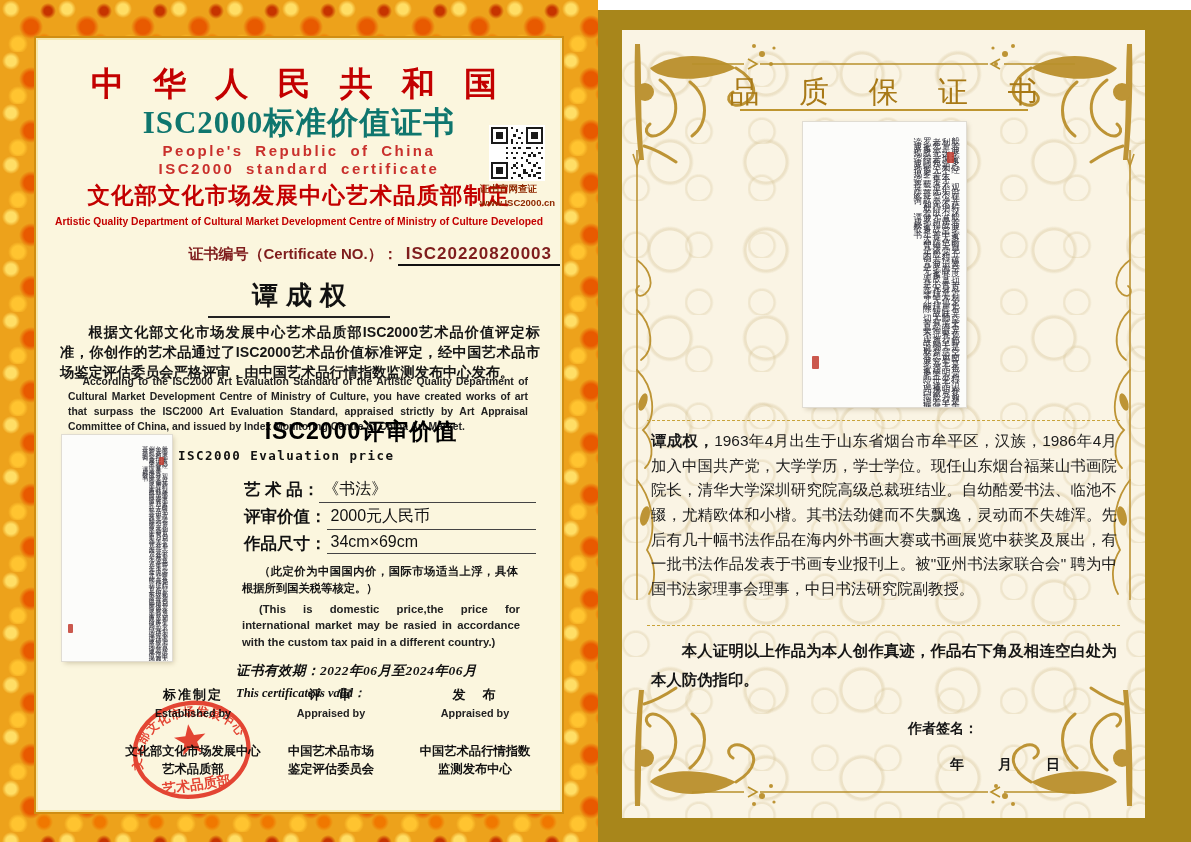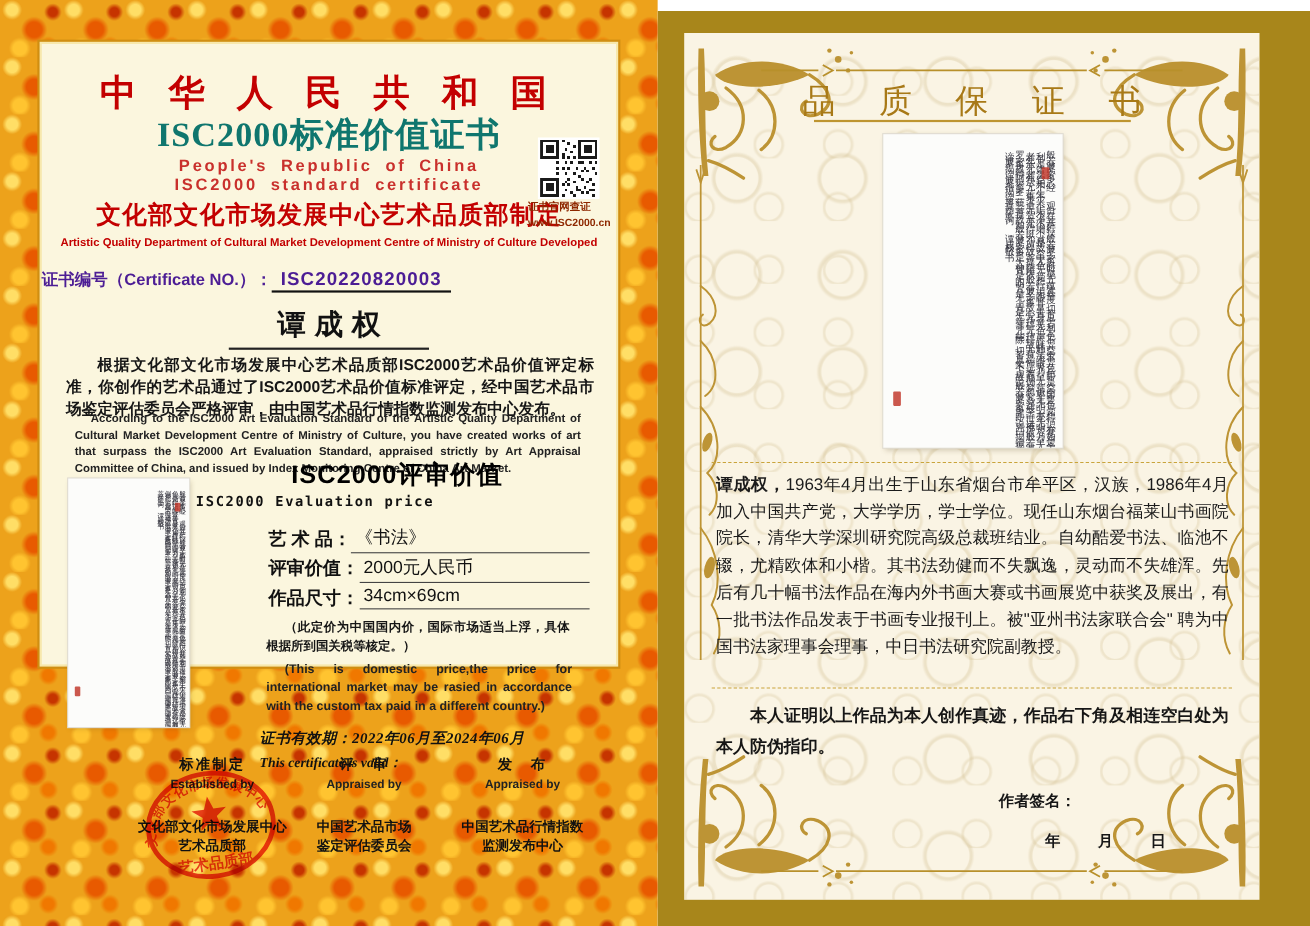--- a/index.html
+++ b/index.html
@@ -13,35 +13,35 @@
     background-color:#EDA21B;
     background-image:
       radial-gradient(circle at 11px 9px,  #FFDE66 0 5px, rgba(255,222,102,0) 9px),
       radial-gradient(circle at 31px 27px, #E85A00 0 7px, rgba(232,90,0,0) 12px),
       radial-gradient(circle at 48px 11px, #C63400 0 4px, rgba(198,52,0,0) 8px),
       radial-gradient(circle at 18px 44px, #FFC430 0 6px, rgba(255,196,48,0) 10px),
       radial-gradient(circle at 44px 42px, #F07800 0 5px, rgba(240,120,0,0) 9px);
     background-size:56px 52px;
   }
   .cert-inner{
-    position:absolute;left:38px;top:40px;width:522px;height:564px;
+    position:absolute;left:38px;top:40px;width:522px;height:770px;
     background:#FBF6DE;
     box-shadow:0 0 0 2px #F7E8AC, 0 0 0 4px #D08E12;
   }
   .cert-inner > div{position:absolute;}
   .t-cn1{top:22px;width:100%;text-align:center;font-size:33px;font-weight:bold;color:#C30000;letter-spacing:10px;}
   .t-cn2{top:62px;width:100%;text-align:center;font-family:"Liberation Serif",serif;font-size:31px;font-weight:bold;color:#0f766e;letter-spacing:1px;}
   .t-en1{top:102px;width:100%;text-align:center;font-size:15px;font-weight:bold;color:#C9302C;letter-spacing:2.5px;word-spacing:5px;}
   .t-en2{top:120px;width:100%;text-align:center;font-size:15px;font-weight:bold;color:#C9302C;letter-spacing:2.5px;word-spacing:5px;}
   .t-cn3{top:140px;width:100%;text-align:center;font-size:22.5px;font-weight:bold;color:#C30000;letter-spacing:1px;}
   .t-en3{top:176px;width:100%;text-align:center;font-size:10.3px;font-weight:bold;color:#C30000;}
   .qr-wrap{left:410px;top:85px;width:74px;text-align:left;margin-left:32px;}
   .qr-wrap svg{display:block;margin:0 auto;background:#fff;padding:2px;}
   .qr-cap{font-size:9.5px;font-weight:bold;color:#8E2800;line-height:1.3;margin-top:2px;}
-  .certno{top:204px;width:100%;text-align:left;font-size:15px;font-weight:bold;color:#4c1d95;}
+  .certno{top:204px;width:100%;text-align:right;font-size:15px;font-weight:bold;color:#7f1d1d;}
   .certno .val{font-size:17px;border-bottom:2px solid #111;padding:0 8px 1px;letter-spacing:1px;}
   .holder{top:238px;width:100%;text-align:center;}
   .holder span{display:inline-block;font-size:26px;font-weight:bold;letter-spacing:8px;color:#111;border-bottom:2px solid #222;padding:0 36px 3px 44px;}
   .body-cn{top:282px;left:22px;width:480px;font-size:14.2px;font-weight:bold;color:#161616;line-height:1.42;text-align:justify;text-indent:2em;}
   .body-en{top:334px;left:30px;width:460px;font-size:10.4px;font-weight:bold;color:#222;line-height:1.45;text-align:justify;text-indent:1.4em;}
   
   .artwork{position:absolute;background:#FCFCFA;overflow:hidden;
     box-shadow:0 0 0 1px #E0DCD2, 1.5px 2px 5px rgba(90,70,20,.28);}
   .art-text{writing-mode:vertical-rl;height:100%;width:100%;box-sizing:border-box;
     color:#34343E;font-family:"Liberation Serif",serif;}

